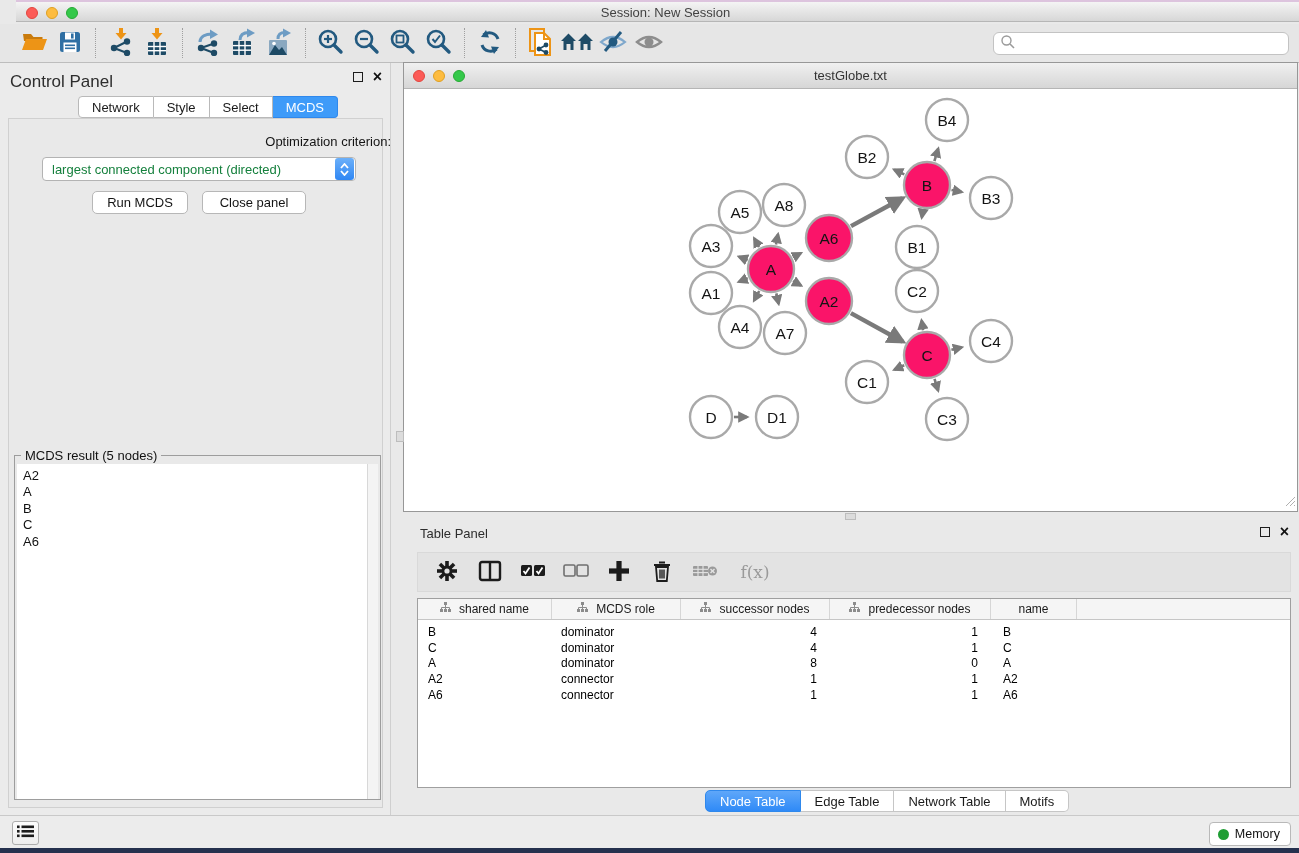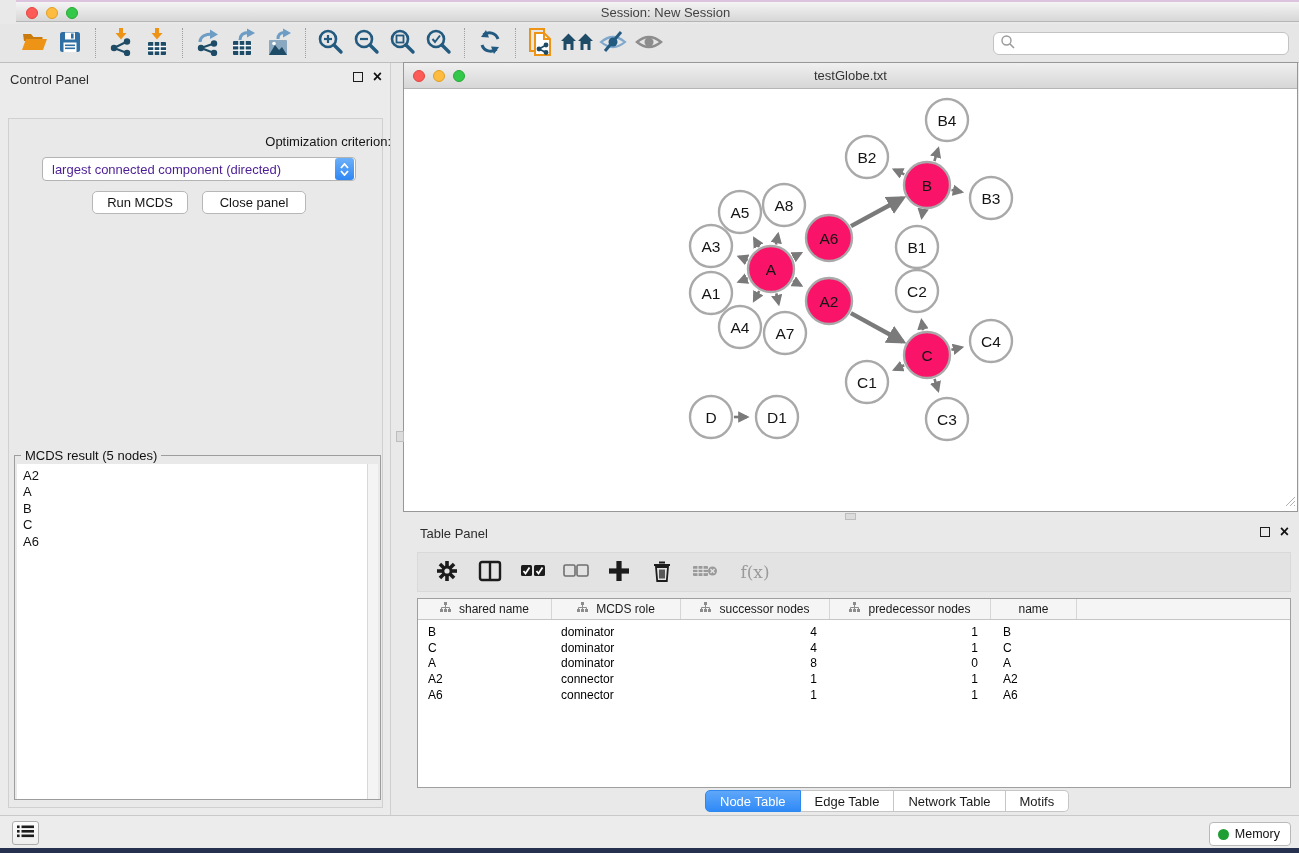--- a/index.html
+++ b/index.html
@@ -21,34 +21,34 @@
   .toolbar { position:absolute; left:0; top:24px; width:1299px; height:39px; background:#e6e6e6;
     border-bottom:1px solid #bdbdbd; display:flex; align-items:center; padding-left:16px; }
   .tb-btn { width:36px; height:32px; display:flex; align-items:center; justify-content:center; }
   .tb-sep { width:1px; height:30px; margin:0 7px; border-left:1px dotted #9f9f9f; }
   .search-wrap { position:absolute; right:10px; top:8px; width:296px; height:23px; background:#fff;
     border:1px solid #c3c3c3; border-radius:6px; display:flex; align-items:center; padding-left:6px; }
   .search-wrap input { border:none; outline:none; flex:1; height:19px; font-size:12px; background:transparent; font-family:"Liberation Sans",sans-serif;}
 
   
   .control-panel { position:absolute; left:0; top:63px; width:391px; height:752px; background:#ebebeb; border-right:1px solid #cfcfcf; }
-  .panel-title { position:absolute; left:10px; top:9px; font-size:13px; color:#2d2d2d; }
+  .panel-title { position:absolute; left:10px; top:9px; font-size:17px; color:#2d2d2d; }
   .panel-icons { position:absolute; right:8px; top:8px; display:flex; gap:10px; align-items:center; }
   .float-box { width:10px; height:10px; border:1.6px solid #1c1c1c; }
   .close-x { font-size:16px; font-weight:bold; color:#111; line-height:12px; }
   .cp-tabs { position:absolute; left:78px; top:33px; display:flex; height:22px; }
   .cp-tab { background:#fff; border:1px solid #b9b9b9; border-left:none; padding:0 13px; display:flex; align-items:center; font-size:13px; color:#1a1a1a; }
   .cp-tab:first-child { border-left:1px solid #b9b9b9; border-radius:4px 0 0 4px; }
   .cp-tab:last-child { border-radius:0 4px 4px 0; }
   .cp-tab.active { background:#3e9bf9; border-color:#2f88ec; color:#fff; }
   .cp-content { position:absolute; left:8px; top:55px; width:375px; height:690px; background:#e9e9e9; border:1px solid #d0d0d0; }
   .opt-label { position:absolute; left:0; width:391px; top:71px; text-align:right; font-size:13px; color:#141414; }
   .criterion { position:absolute; left:42px; top:94px; width:314px; height:24px; background:#fff; border:1px solid #b3b3b3;
     border-radius:4px; display:flex; align-items:center; }
-  .criterion .val { flex:1; padding-left:9px; font-size:13px; color:#4c1d95; }
+  .criterion .val { flex:1; padding-left:9px; font-size:13px; color:#15803d; }
   .stepper { width:19px; height:22px; border-radius:3px; background:linear-gradient(#6cb0f9,#2f87f4); margin-right:1px;
     display:flex; flex-direction:column; align-items:center; justify-content:center; gap:1px; }
   .cp-btn { position:absolute; top:128px; height:23px; background:#fff; border:1px solid #b7b7b7; border-radius:5px;
     font-size:13px; color:#141414; display:flex; align-items:center; justify-content:center; }
   .btn-run { left:92px; width:96px; }
   .btn-close { left:202px; width:104px; }
   .groupbox { position:absolute; left:14px; top:392px; width:367px; height:345px; border:1px solid #9d9d9d; }
   .groupbox .legend { position:absolute; left:6px; top:-8px; background:#e9e9e9; padding:0 4px; font-size:13px; color:#111; }
   .mcds-list { position:absolute; left:2px; top:8px; width:352px; height:335px; background:#fff; }
   .mcds-scroll { position:absolute; right:2px; top:8px; width:11px; height:335px; background:#f4f4f4; border-left:1px solid #d8d8d8; }
@@ -285,20 +285,26 @@
           </svg></span>
       <input placeholder="" style="">
     </div>
   </div>
 
   <div class="control-panel">
     <div class="panel-title">Control Panel</div>
     <div class="panel-icons">
       <div class="float-box"></div>
       <div class="close-x">×</div>
+    </div>
+    <div class="cp-tabs">
+      <div class="cp-tab">Network</div>
+      <div class="cp-tab">Style</div>
+      <div class="cp-tab">Select</div>
+      <div class="cp-tab active">MCDS</div>
     </div>
     <div class="cp-content"></div>
     <div class="opt-label">Optimization criterion:</div>
     <div class="criterion">
       <div class="val">largest connected component (directed)</div>
       <div class="stepper">
         <svg width="9" height="6" viewBox="0 0 9 6">
             <polyline points="1,5 4.5,1 8,5" fill="none" stroke="#fff" stroke-width="1.8"></polyline>
           </svg>
         <svg width="9" height="6" viewBox="0 0 9 6">

